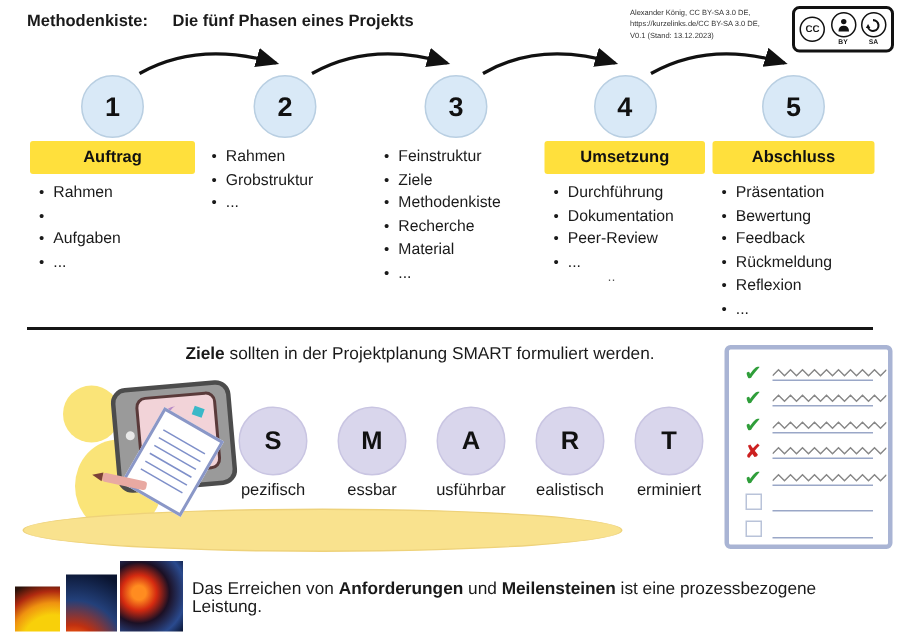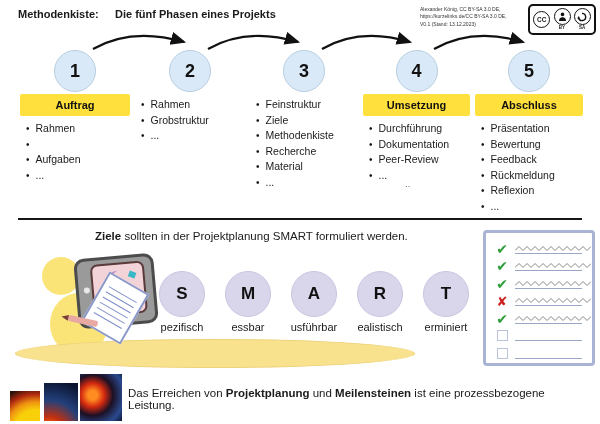--- a/index.html
+++ b/index.html
@@ -34,21 +34,21 @@
   .phase-items{margin:5px 0 0 6px;padding:0;list-style:none;}
   .phase-items li{font-size:10.5px;line-height:15.5px;display:flex;}
   .phase-items .blt{margin-right:6px;font-size:10px;}
   .stray{left:405px;top:180px;font-size:8px;color:#555;}
 
   .arrows-svg{left:0;top:32px;}
 
   .divider{left:18px;top:218px;width:564px;height:2px;background:#161616;}
 
   
-  .smart-sentence{left:95px;top:230px;width:370px;text-align:left;font-size:11.5px;}
+  .smart-sentence{left:95px;top:230px;width:370px;text-align:center;font-size:11.5px;}
   .smart-sentence b{font-weight:bold;}
   .smart-unit{position:absolute;top:271px;width:80px;text-align:center;}
   .smart-circle{width:44px;height:44px;margin:0 auto;border-radius:50%;
     background:#d9d6ec;border:1px solid #c9c5e2;
     display:flex;align-items:center;justify-content:center;
     font-size:17px;font-weight:bold;color:#111;}
   .smart-word{margin-top:4px;font-size:11px;color:#1a1a1a;}
 
   
   .head{left:42px;top:257px;width:38px;height:38px;border-radius:50%;background:#fae478;}
@@ -381,14 +381,14 @@
       <span class="chk-line">
         <span class="base"></span>
       </span>
     </div>
   </div>
 
 <div class="art art1"></div>
 <div class="art art2"></div>
 <div class="art art3"></div>
 <div class="abs footer-text">
-  <span>Das Erreichen von </span><b>Projektplanung</b><span> und </span><b>Meilensteinen</b><span> ist eine prozessbezogene Leistung.</span>
+  <span>Das Erreichen von </span><b>Anforderungen</b><span> und </span><b>Meilensteinen</b><span> ist eine prozessbezogene Leistung.</span>
 </div>
 
 </body></html>

